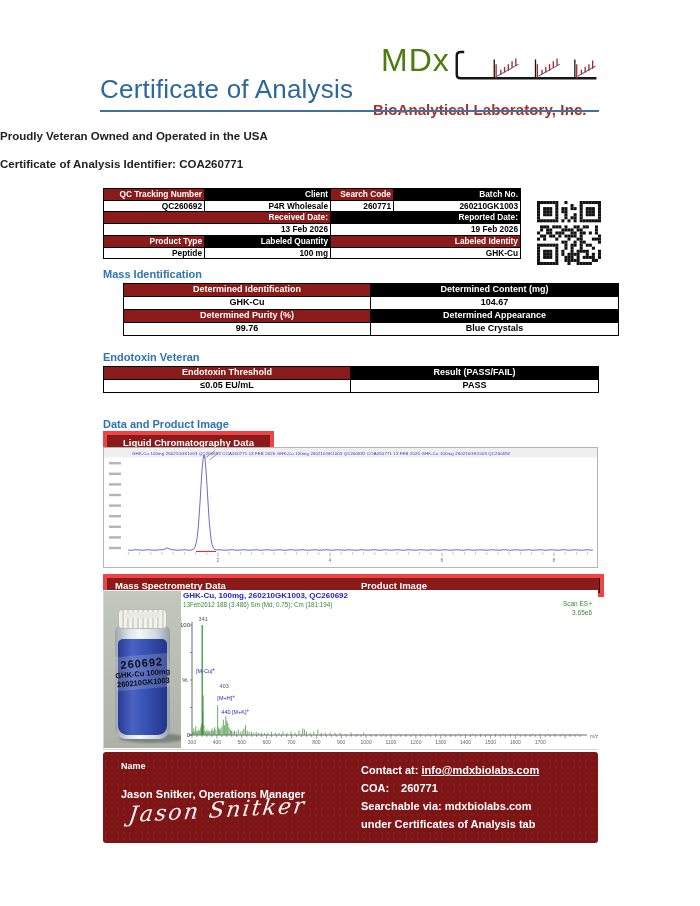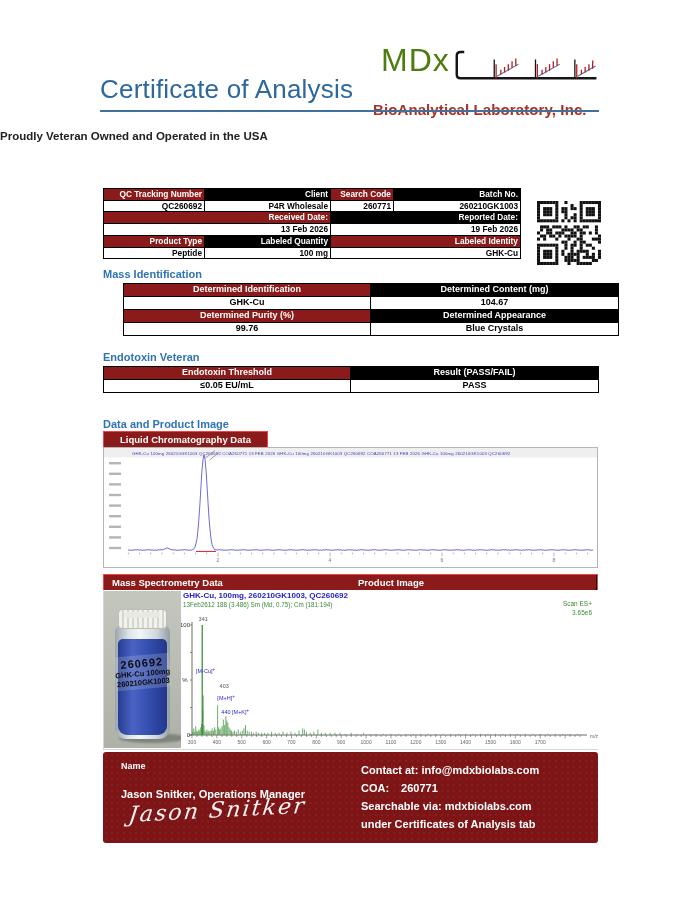--- a/index.html
+++ b/index.html
@@ -18,21 +18,21 @@
   .ctable{border-collapse:collapse;width:100%;table-layout:fixed;}
   .ctable td{border:1px solid #000;text-align:center;vertical-align:middle;font-weight:bold;
              line-height:1.05;padding:1px 2px;overflow:hidden;white-space:nowrap;}
   #info-table .ctable td{font-size:8.3px;height:8.5px;text-align:right;}
   .wide .ctable td{font-size:9px;height:10px;}
   .cell-red{background:#8B1A1A;color:#fff;}
   .cell-black{background:#000;color:#fff;}
   .cell-val{background:#fff;color:#000;}
   .sec-h{position:absolute;font-size:11px;font-weight:bold;color:#2E74B5;}
   
-  .redbar{position:absolute;background:#8B1A1A;border:1px solid #ef4444;color:#fff;
+  .redbar{position:absolute;background:#8B1A1A;border:4px solid #ef4444;color:#fff;
           font-weight:bold;font-size:9.5px;display:flex;align-items:center;height:15px;}
   .lc-bar{justify-content:center;}
   .pm-cell{height:100%;display:flex;align-items:center;padding-left:8px;box-sizing:border-box;}
   .pm-left{width:247px;border-right:1px solid #000;}
   .pm-right{flex:1;}
   
   .lc-panel{position:absolute;left:103px;top:447px;width:493px;height:119px;border:1px solid #b5b5b5;background:#fff;}
   
   .pm-content{position:absolute;left:103px;top:590px;width:495px;height:160px;border:1px solid #d5d5d5;border-top:none;box-sizing:border-box;background:#fff;}
   .product-photo{position:absolute;left:104px;top:591px;width:77px;height:157px;
@@ -57,21 +57,21 @@
   .ms-scan{position:absolute;right:6px;top:9px;font-size:6.5px;color:#3A8A3A;text-align:right;line-height:9px;}
   
   .footer{position:absolute;left:103px;top:752px;width:495px;height:91px;background:#7D1416;border-radius:3px;color:#fff;
           background-image:radial-gradient(rgba(255,255,255,0.05) 1px, transparent 1px);background-size:6px 6px;}
   .f-name-label{position:absolute;left:18px;top:9px;font-size:9px;font-weight:bold;}
   .f-signer{position:absolute;left:18px;top:36px;font-size:11px;font-weight:bold;}
   .f-signature{position:absolute;left:26px;top:50px;font-size:22px;color:#fff;opacity:0.95;
                font-family:"DejaVu Serif",serif;font-style:italic;letter-spacing:2px;
                transform:skewX(-10deg) rotate(-3deg);transform-origin:left center;}
   .f-right{position:absolute;left:258px;top:9px;font-size:11px;font-weight:bold;line-height:18px;}
-  .f-email{color:#fff;cursor:pointer;}
+  .f-email{color:#fff;text-decoration:underline;cursor:pointer;}
   .f-coa-num{margin-left:12px;}
   svg text{font-family:"Liberation Sans",sans-serif;}
 </style>
 </head>
 <body>
 
 <div class="page">
 
   <div class="doc-title">Certificate of Analysis</div>
   <div class="logo">
@@ -110,20 +110,21 @@
               <line x1="149" y1="22" x2="149" y2="13" stroke="#B22222"></line>
             </g>
         </g>
       </svg>
     </div>
     <div class="logo-sub">BioAnalytical Laboratory, Inc.</div>
   </div>
   <div class="blue-rule"></div>
 
   <div class="intro" style="top:130px;">Proudly Veteran Owned and Operated in the USA</div>
+  <div class="intro" style="top:158px;">Certificate of Analysis Identifier: COA260771</div>
 
   <div id="info-table" class="tblwrap" style="left:103px;top:188px;width:417px;">
       <table class="ctable">
         <colgroup>
           <col style="width: 101px;">
           <col style="width: 126px;">
           <col style="width: 63px;">
           <col style="width: 127px;">
         </colgroup>
         <tbody>

